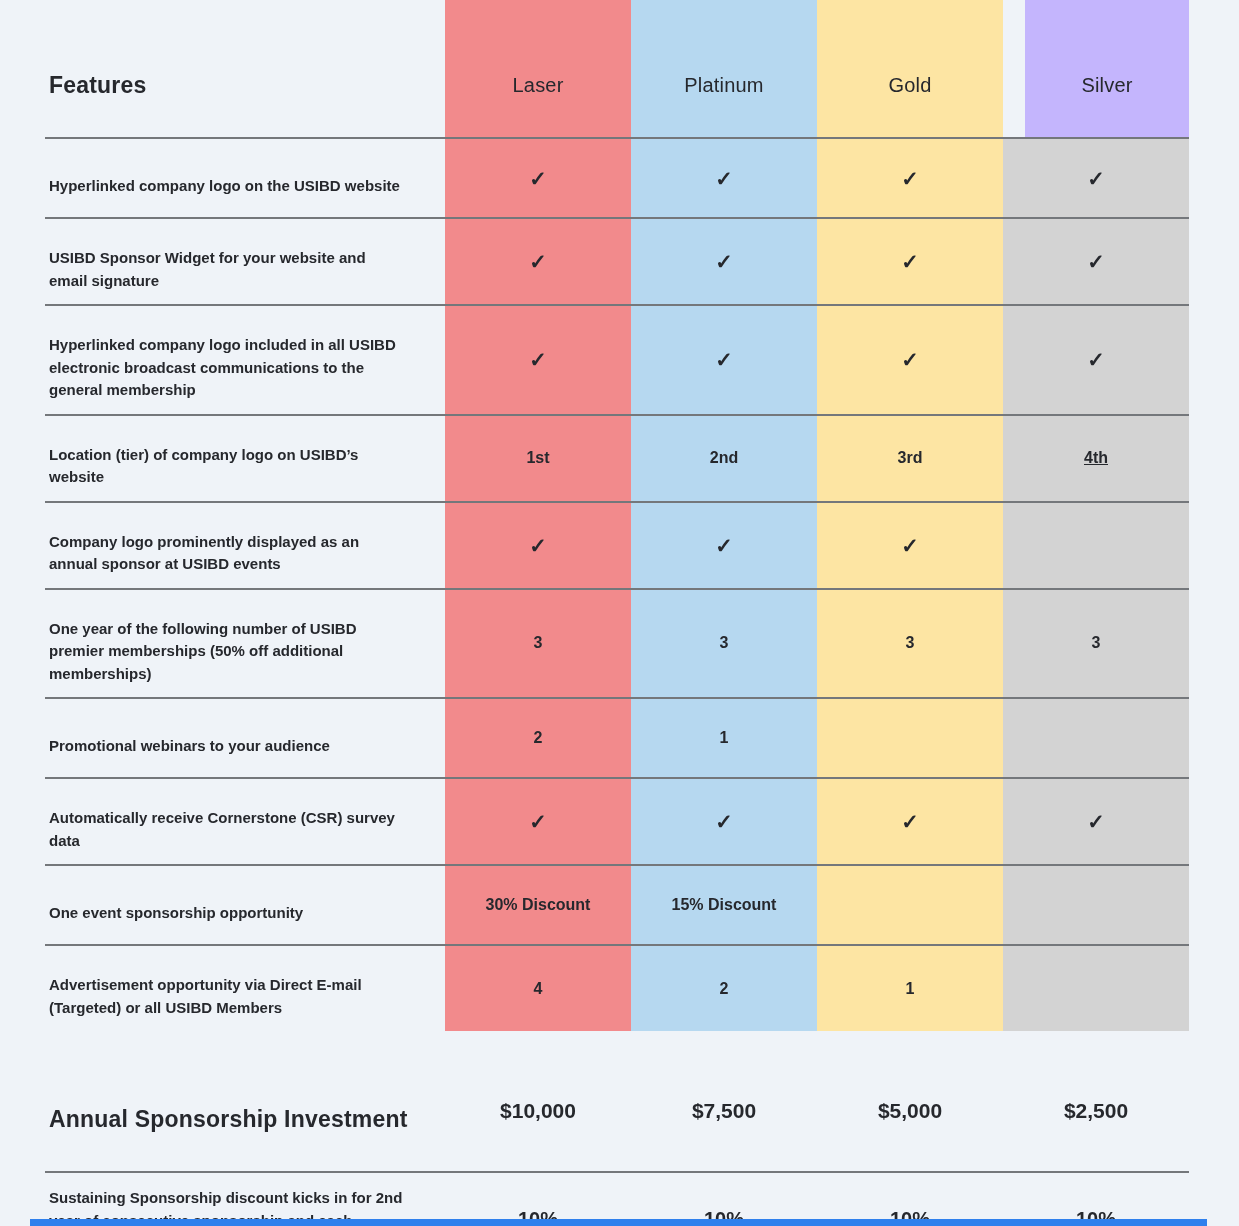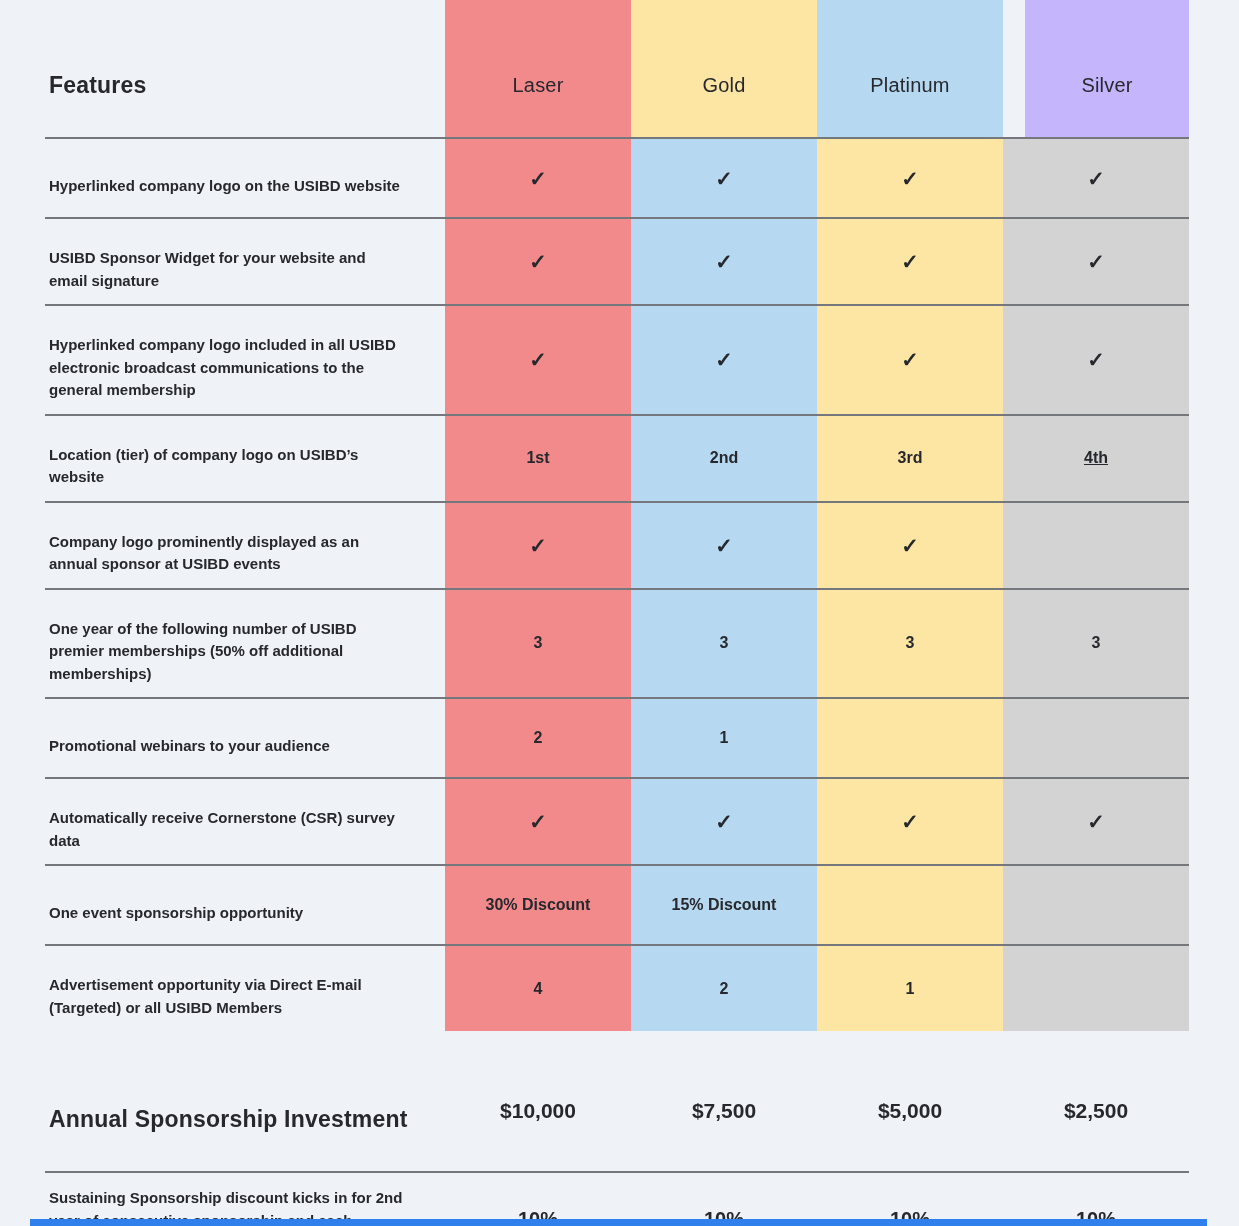--- a/index.html
+++ b/index.html
@@ -69,22 +69,22 @@
   }
 </style>
 </head>
 <body style="--bg: #eff3f8; --text: #26282d; --divider: #74777b; --accent: #2f80ed;">
 
 <div class="grid">
 
   <div class="cell head-feature">Features</div>
 
   <div class="cell head-tier tint-0" style="background: rgb(242, 138, 140);">Laser</div>
+  <div class="cell head-tier tint-1" style="background: rgb(182, 216, 240);">Platinum</div>
   <div class="cell head-tier tint-2" style="background: rgb(253, 229, 163);">Gold</div>
-  <div class="cell head-tier tint-1" style="background: rgb(182, 216, 240);">Platinum</div>
   <div class="cell head-tier tint-3" style="background: #c4b5fd; margin-left: 22px;">Silver</div>
 
   <div id="rows-host" style="display:contents"><div class="cell row-feature">Hyperlinked company logo on the USIBD website</div><div class="cell row-tier tint-0" style="background: rgb(242, 138, 140);">
         <span class="check">✓</span>
       </div><div class="cell row-tier tint-1" style="background: rgb(182, 216, 240);">
         <span class="check">✓</span>
       </div><div class="cell row-tier tint-2" style="background: rgb(253, 229, 163);">
         <span class="check">✓</span>
       </div><div class="cell row-tier tint-3" style="background: rgb(211, 211, 211);">
         <span class="check">✓</span>

